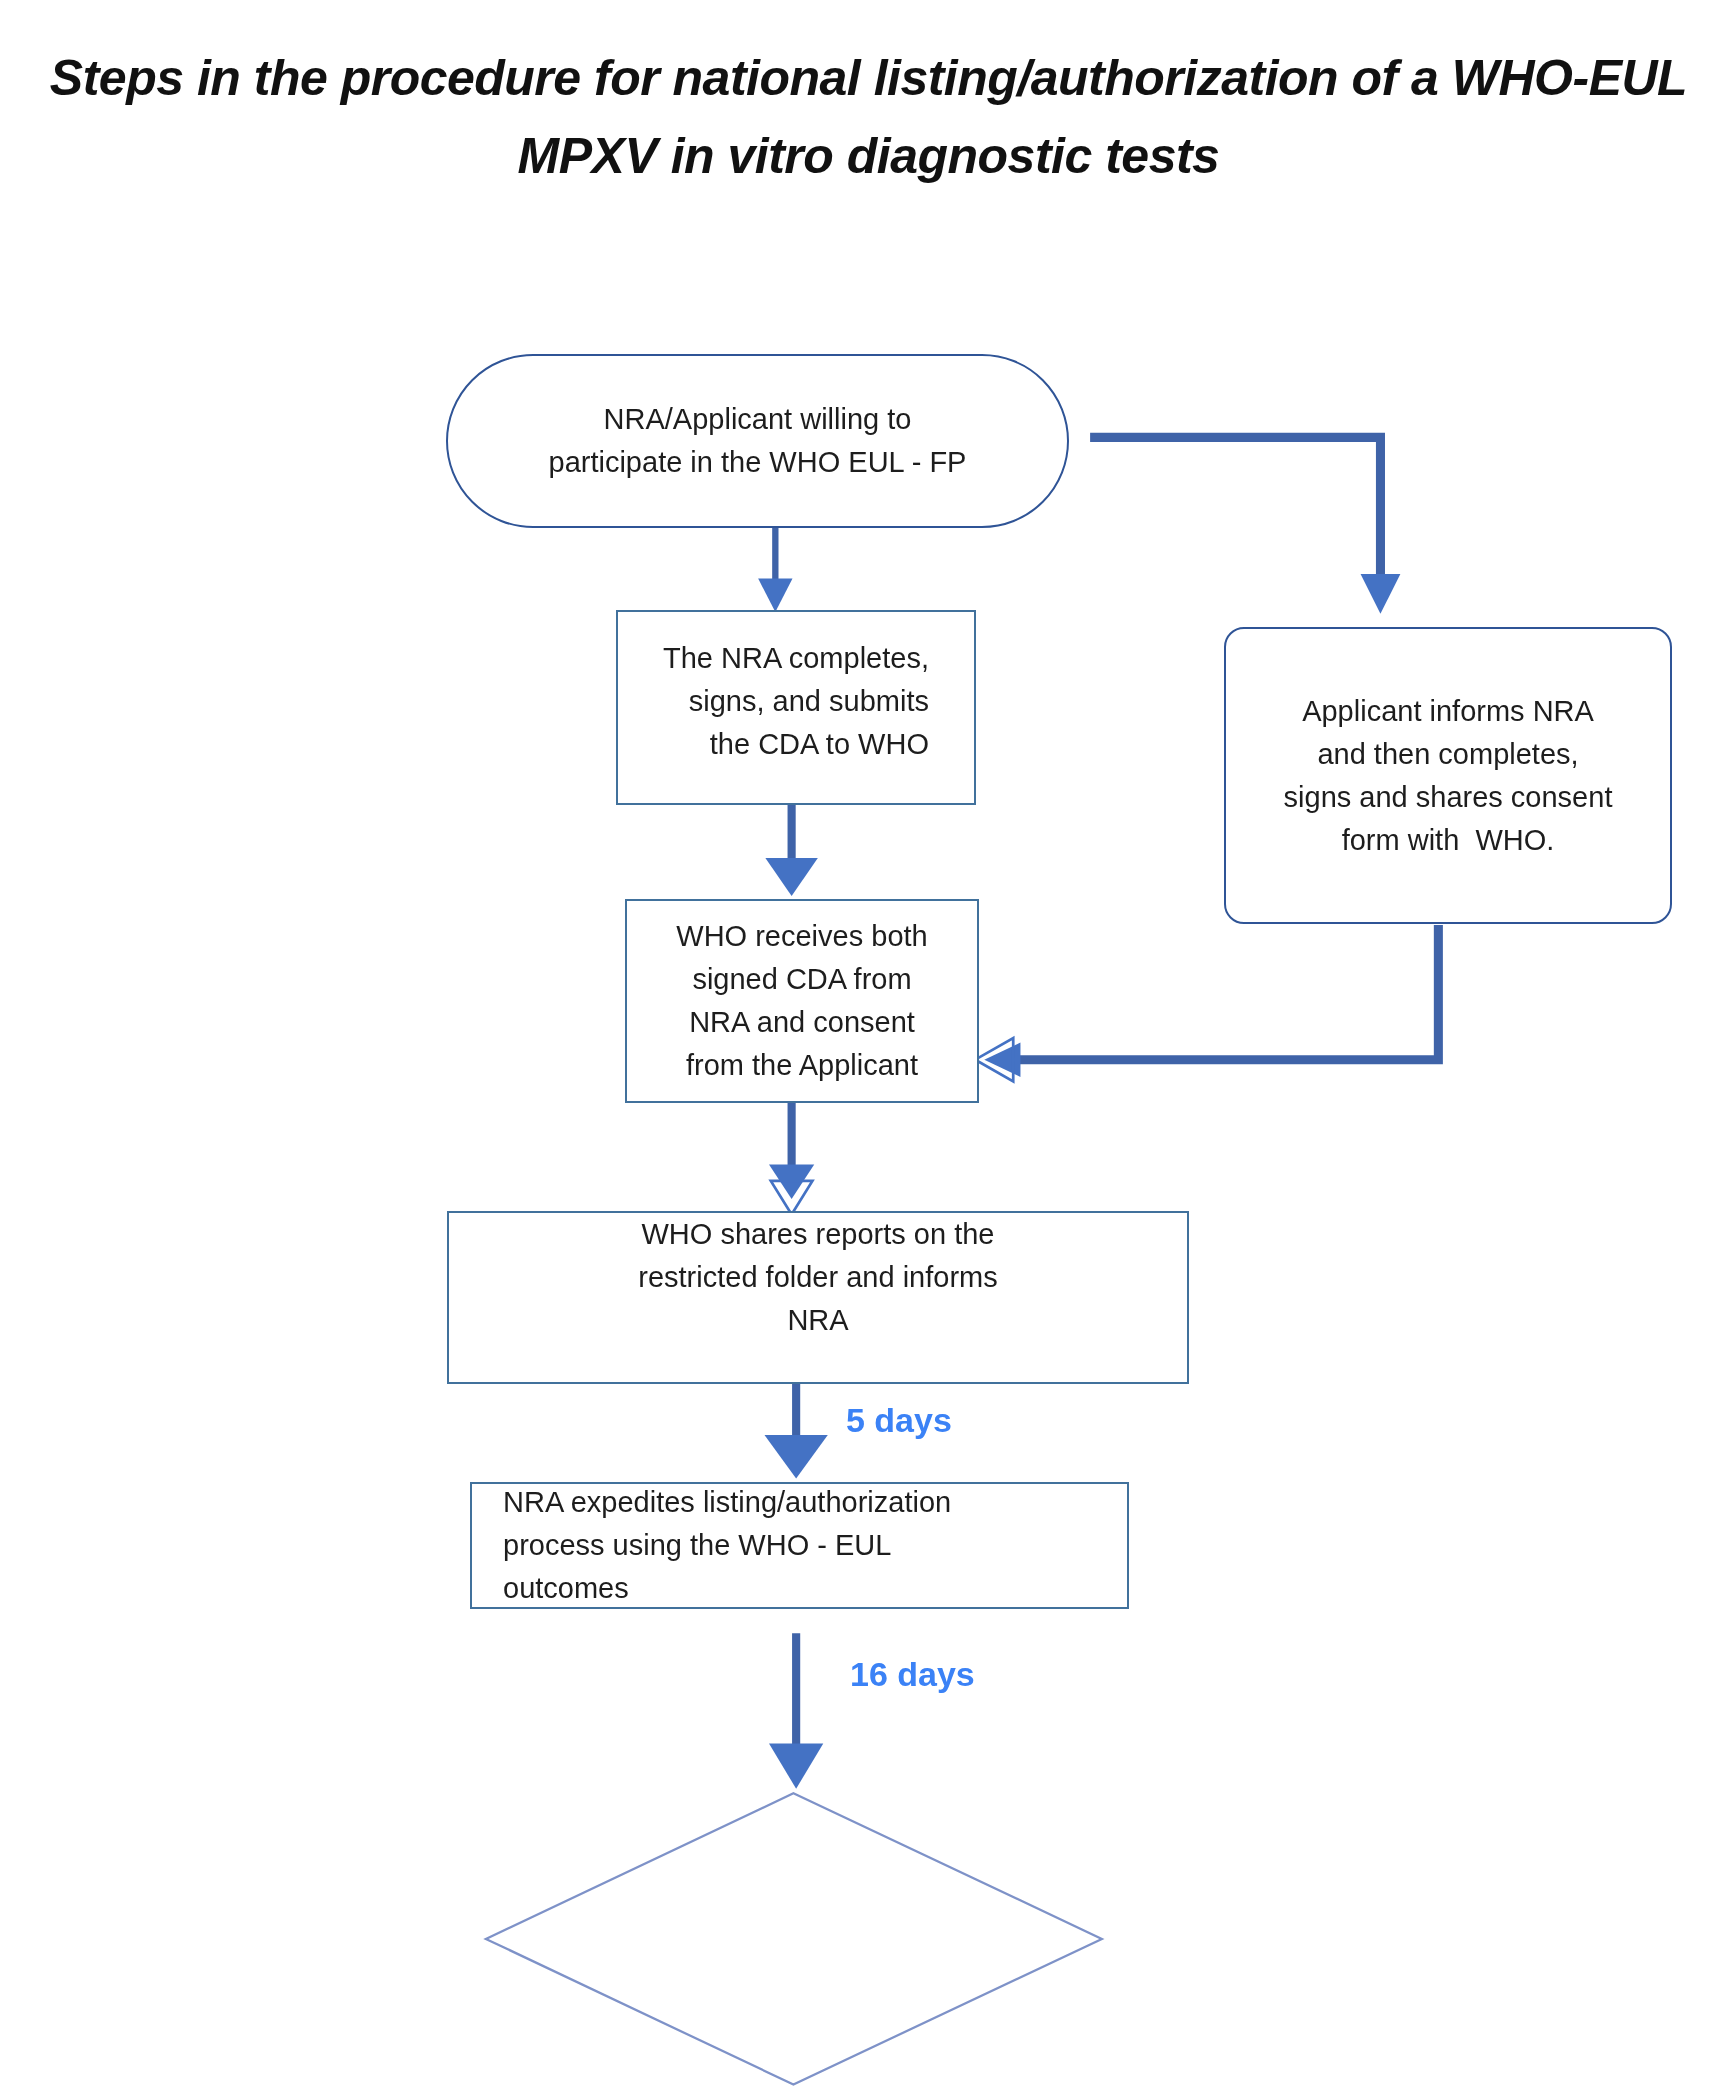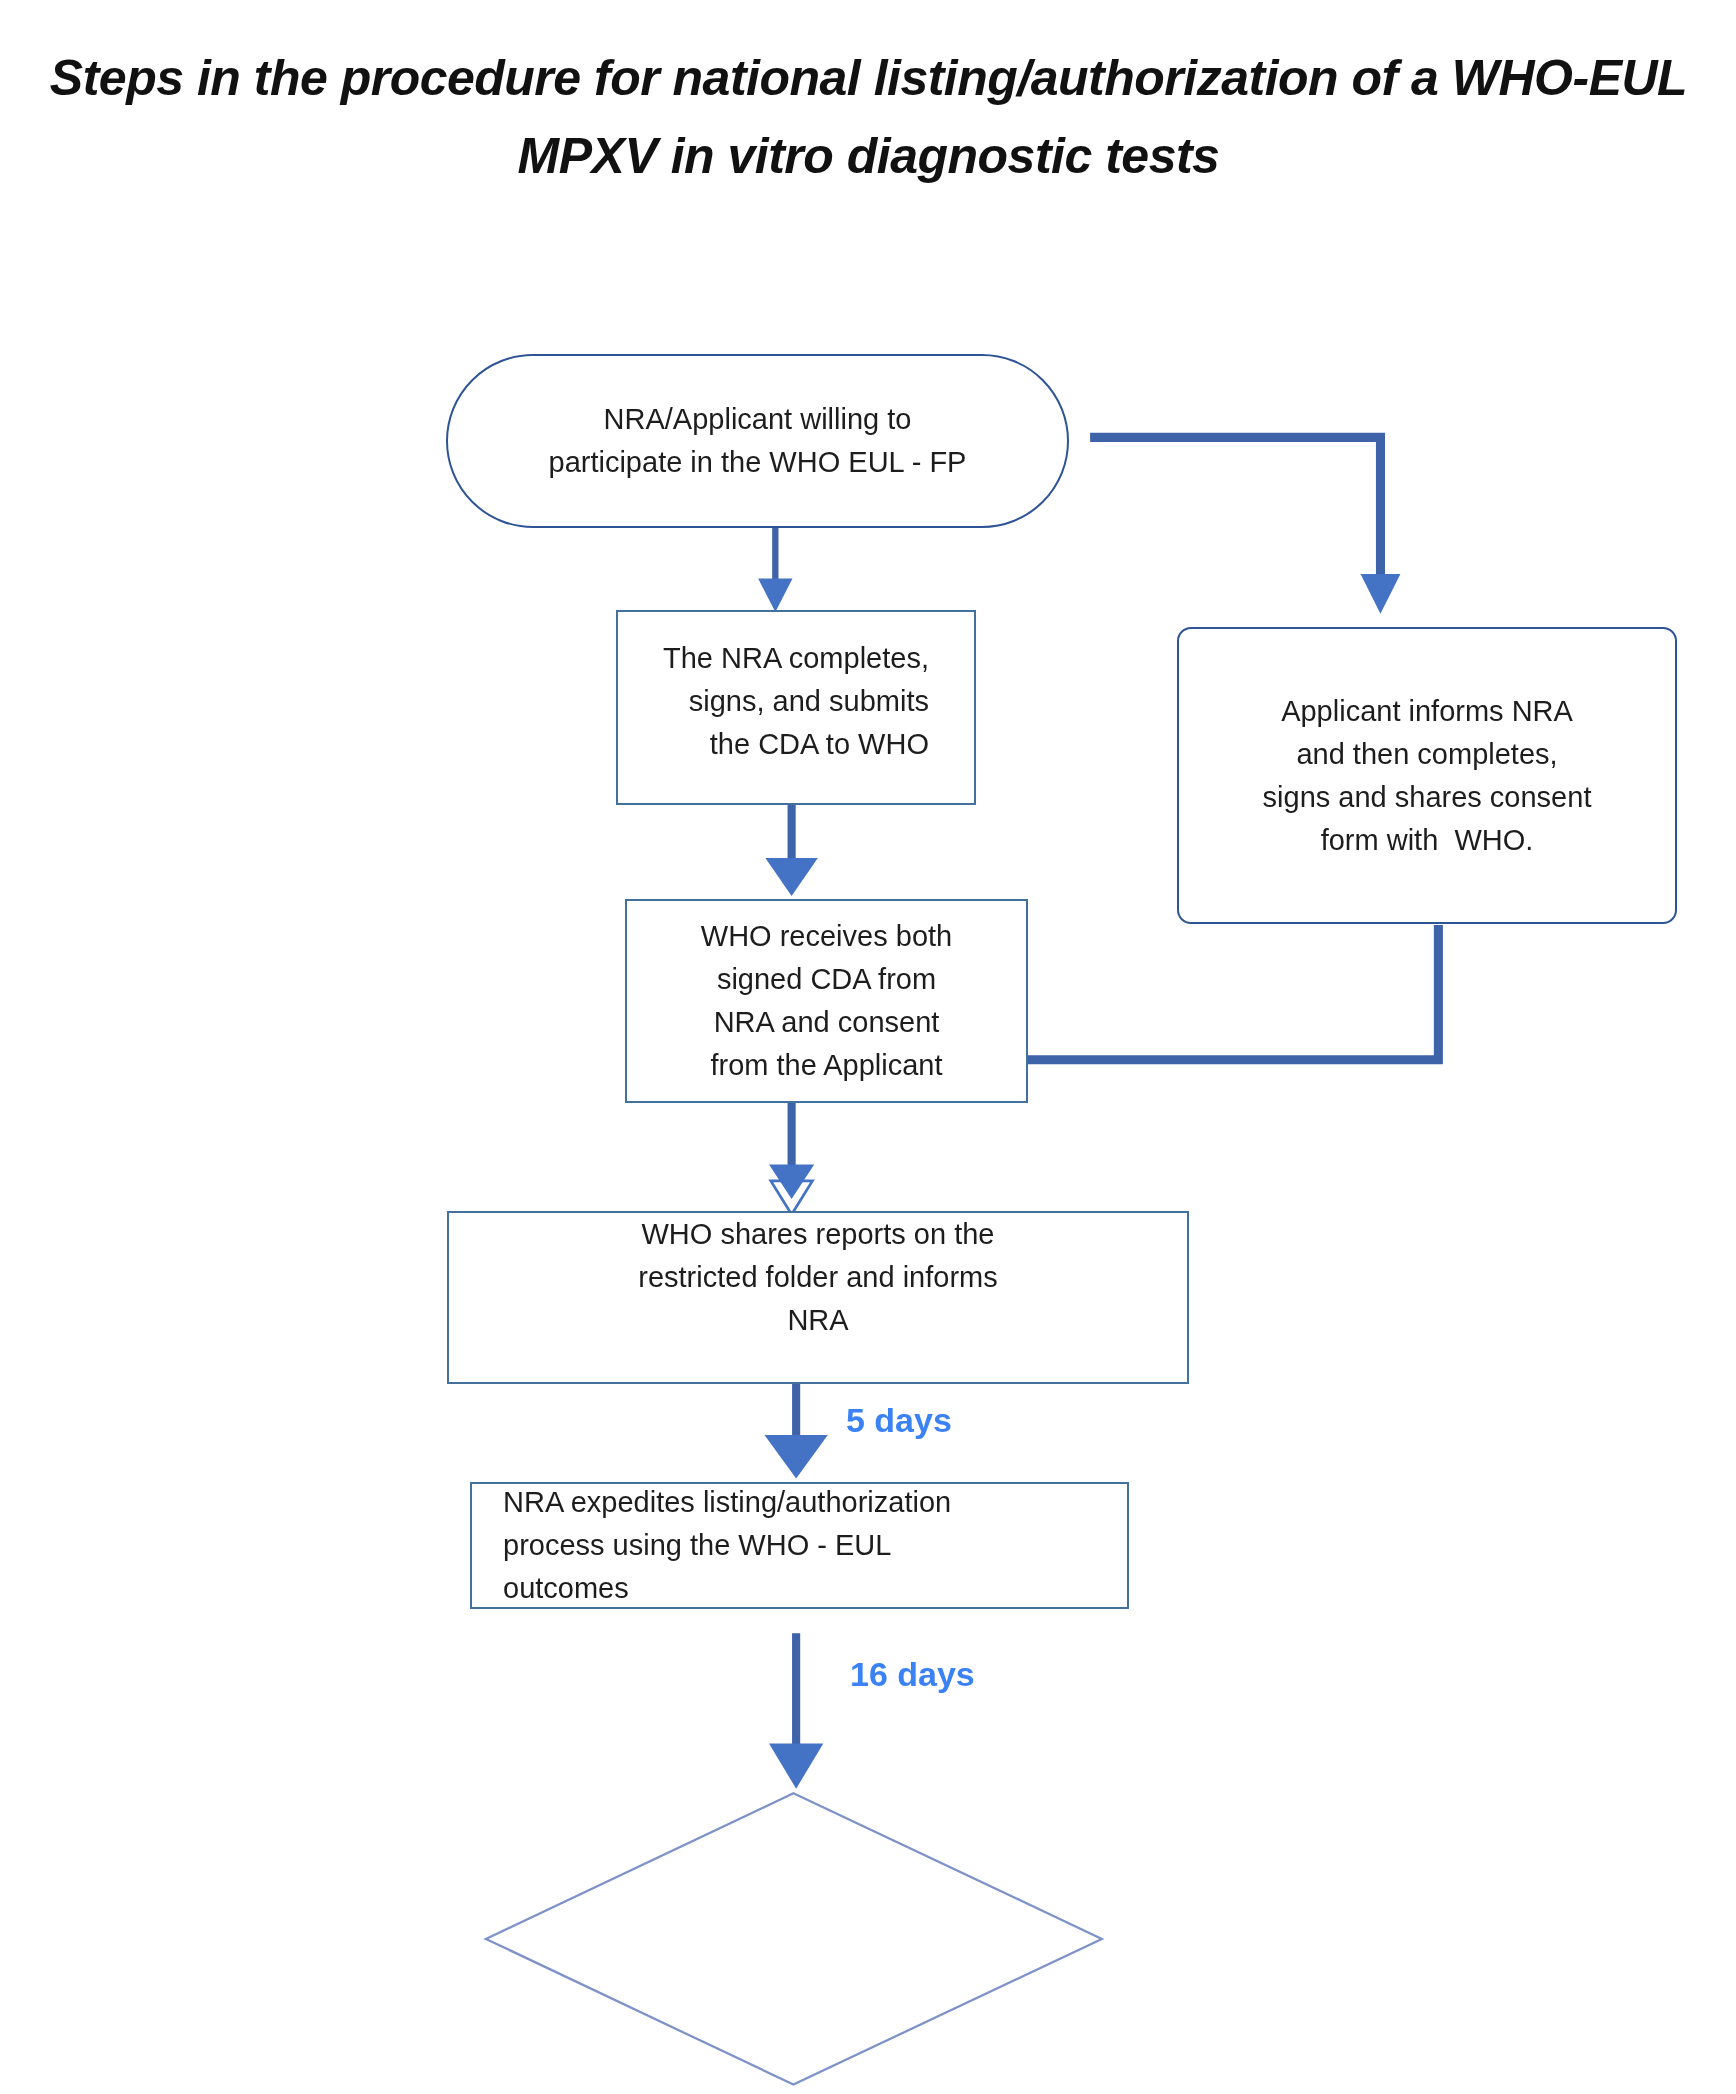--- a/index.html
+++ b/index.html
@@ -41,24 +41,24 @@
   .shape-rect   { border: 2.7px solid #41719c; }
   #node-start {
     left: 446px; top: 330px; width: 623px; height: 174px;
     border: 2.7px solid #2f5496; border-radius: 100px;
   }
   #node-nra-cda {
     left: 616px; top: 586px; width: 360px; height: 195px;
     align-items: flex-start; padding-top: 25px; text-align: right;
   }
   #node-applicant {
-    left: 1177px; top: 603px; width: 500px; height: 297px;
-    border: 2.7px solid #2f5496; border-radius: 14px;
+    left: 1224px; top: 603px; width: 448px; height: 297px;
+    border: 2.7px solid #2f5496; border-radius: 20px;
   }
-  #node-who-receives { left: 625px; top: 875px; width: 403px; height: 204px; }
+  #node-who-receives { left: 625px; top: 875px; width: 354px; height: 204px; }
   #node-who-shares   { left: 447px; top: 1187px; width: 742px; height: 173px;
                        align-items: flex-start; }
   #node-expedites {
     left: 470px; top: 1458px; width: 659px; height: 127px;
     justify-content: flex-start; text-align: left; padding-left: 31px;
   }
   #node-decides {
     left: 486px; top: 1769px; width: 616px; height: 291px;
     background: transparent; line-height: 43px;
   }

